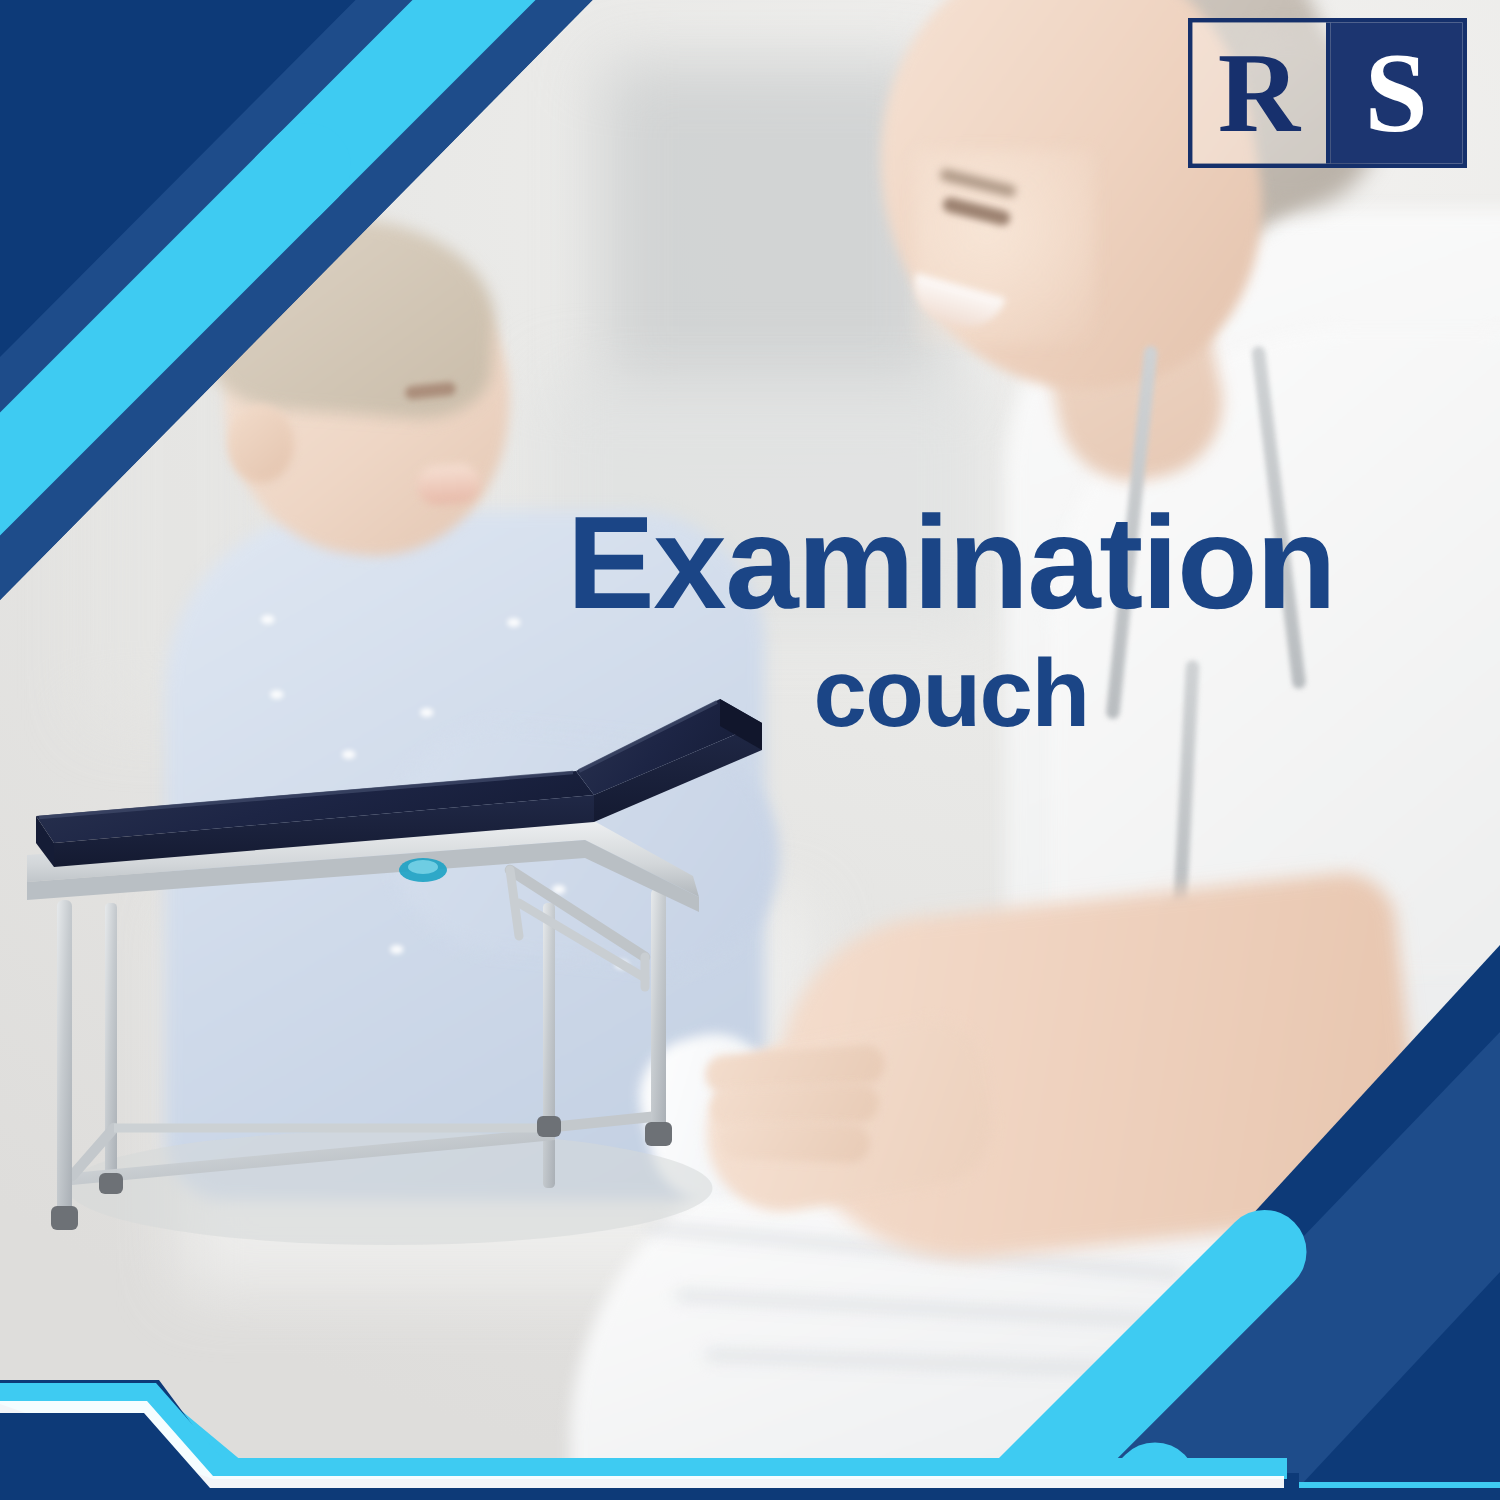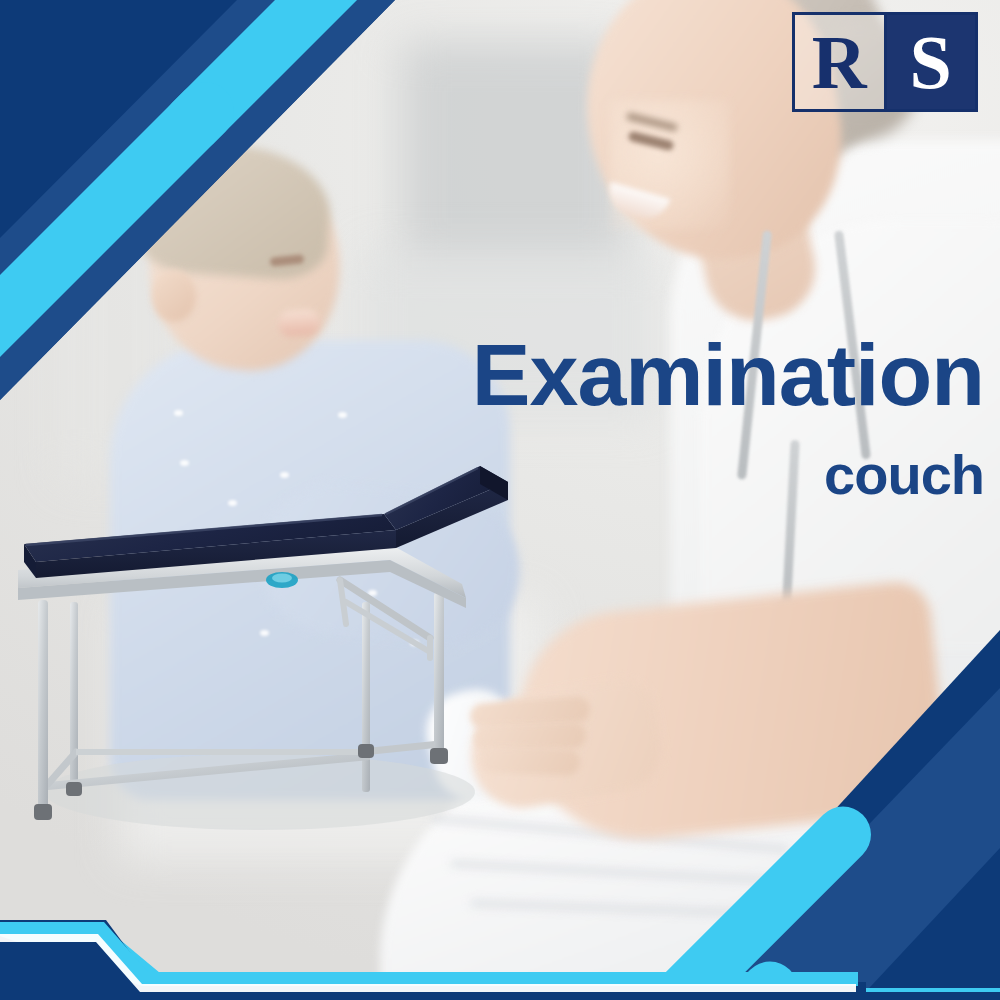--- a/index.html
+++ b/index.html
@@ -181,25 +181,25 @@
     font-family:"Liberation Serif", serif;font-weight:bold;font-size:76px;line-height:1;}
   .logo-r{background:rgba(255,255,255,.30);color:#17306d;border-right:3px solid #15306b;}
   .logo-s{background:#1c3570;color:#ffffff;}
   .logo-word{
     margin-top:4px;font-family:"Liberation Serif", serif;font-size:38px;
     color:#16306c;letter-spacing:.5px;text-align:right;padding-right:4px;
   }
 
   
   .headline{
-    position:absolute;right:16px;top:330px;width:700px;text-align:right;
+    position:absolute;right:16px;top:330px;width:700px;text-align:center;
     font-weight:bold;color:#1b4586;line-height:1.02;letter-spacing:-1px;
   }
   .headline .l1{font-size:88px;display:block;}
-  .headline .l2{font-size:56px;display:block;margin-top:26px;}
+  .headline .l2{font-size:64px;display:block;margin-top:10px;}
 </style>
 </head>
 <body>
 
 <div class="stage">
 
   <div class="photo">
     <div class="photo-base"></div>
     <div class="room-panel rp1"></div>
     <div class="room-panel rp2"></div>

